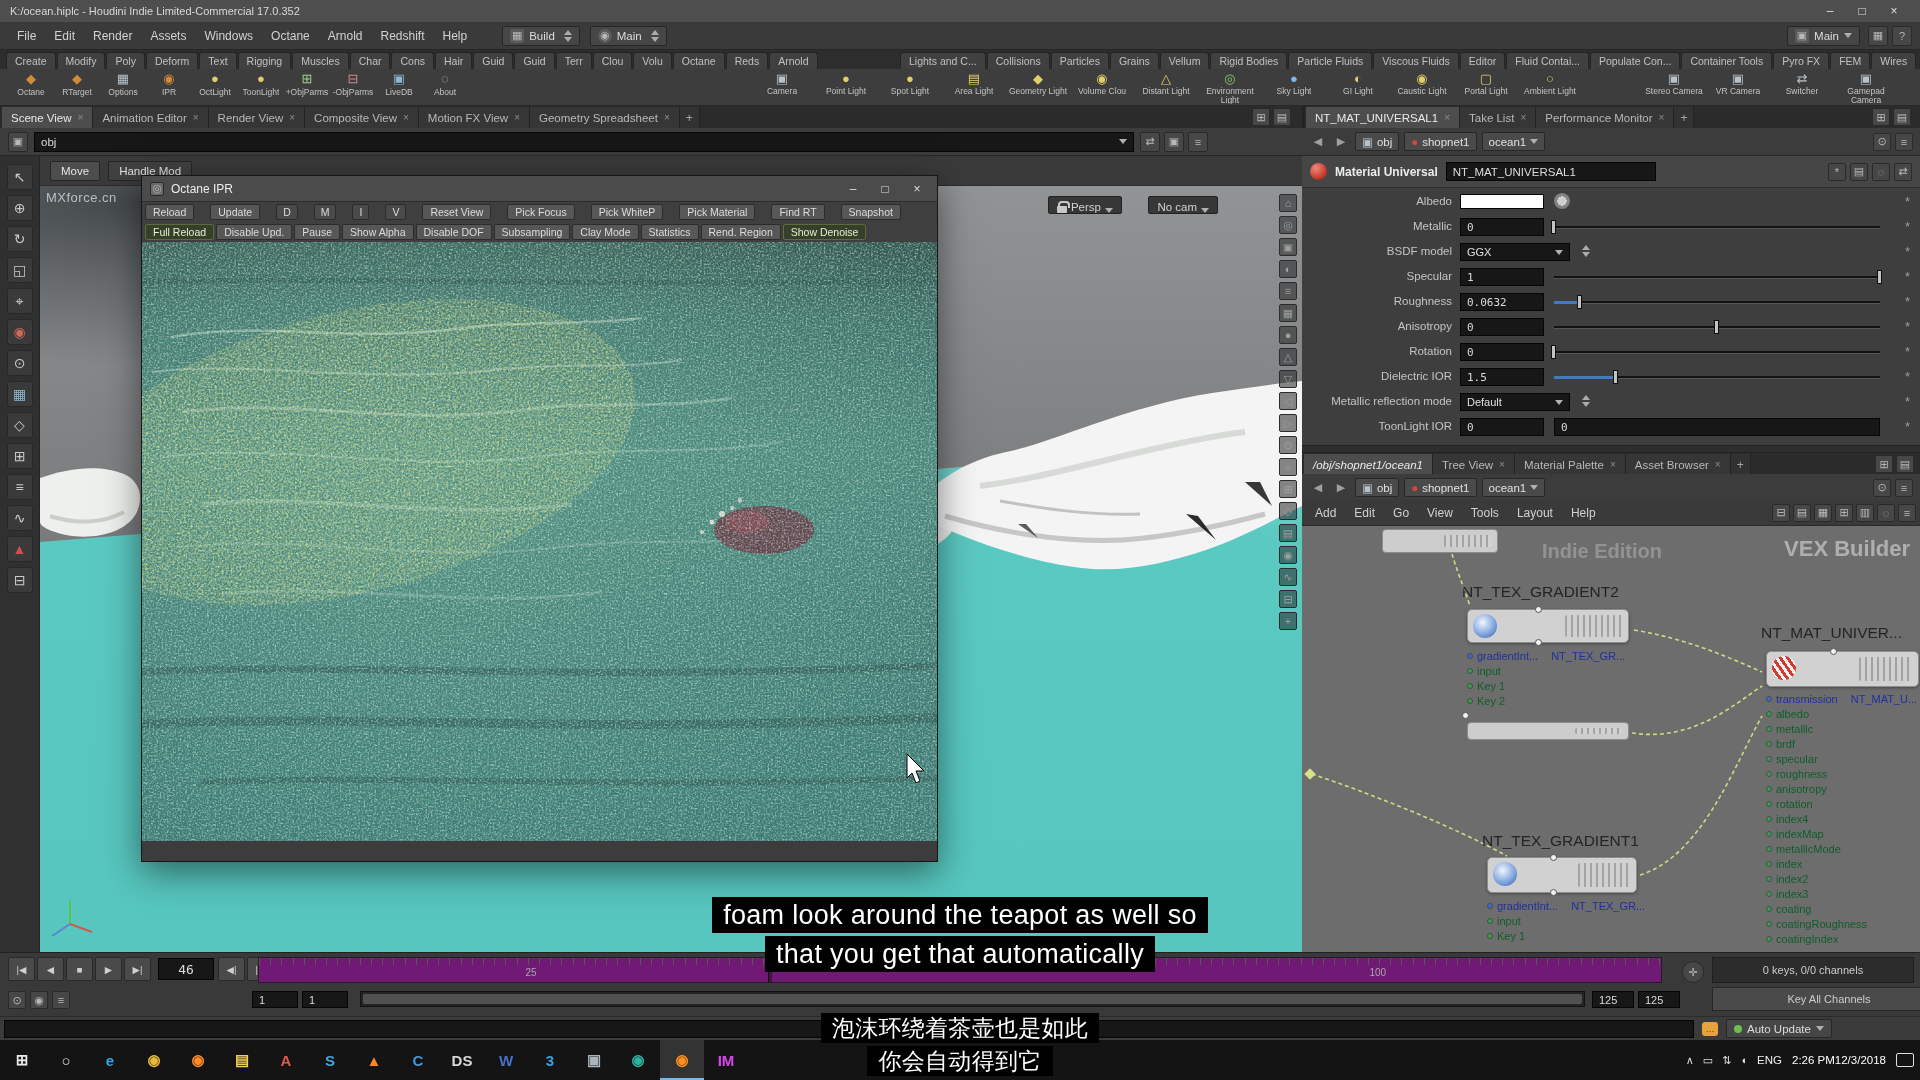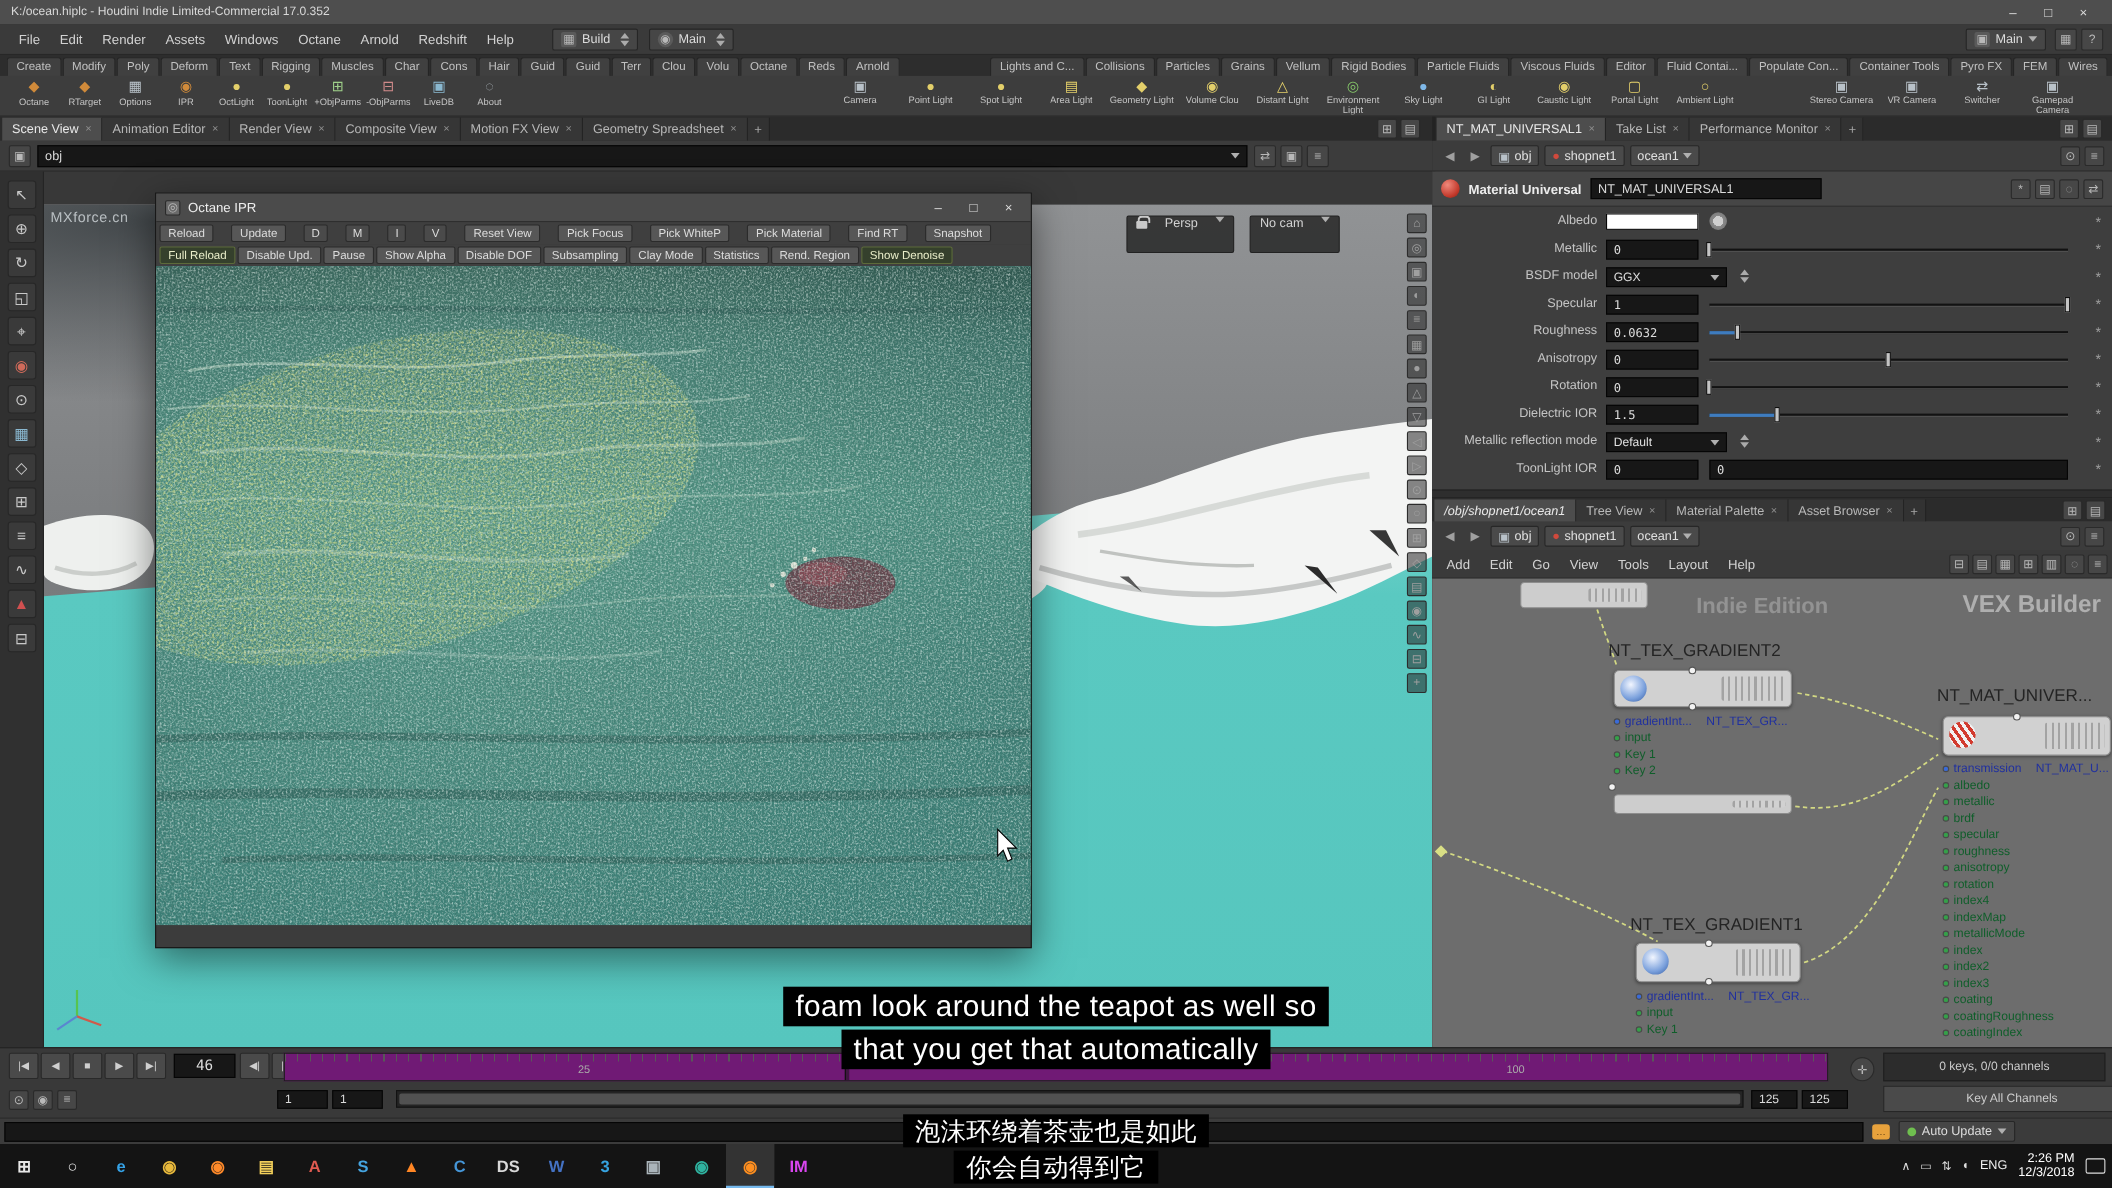--- a/index.html
+++ b/index.html
@@ -40,21 +40,21 @@
 
 #pathbar{left:0;top:128px;width:1302px;height:28px;background:#3c3c3c;border-bottom:1px solid #282828;display:flex;align-items:center;gap:6px;padding:0 8px;position:absolute}
 .fld{background:#171717;border:1px solid #050505;color:#dcdcdc;display:inline-flex;align-items:center;padding:0 6px;font-size:11.5px}
 #optoolbar{left:40px;top:156px;width:1262px;height:30px;background:#3a3a3a;border-bottom:1px solid #2c2c2c;display:flex;align-items:center;gap:8px;padding:0 10px;position:absolute}
 .opchip{background:#4d4d4d;border:1px solid #262626;border-radius:2px;height:20px;display:flex;align-items:center;padding:0 10px;font-size:11.5px;color:#e2e2e2;white-space:nowrap}
 #vtools{left:0;top:156px;width:40px;height:796px;background:#303030;border-right:1px solid #242424;position:absolute;display:flex;flex-direction:column;align-items:center;padding-top:8px;gap:5px}
 .vtool{width:26px;height:26px;display:flex;align-items:center;justify-content:center;color:#ababab;font-size:14px;background:#3a3a3a;border:1px solid #272727;border-radius:3px}
 #viewport{left:40px;top:186px;width:1262px;height:766px;position:absolute;overflow:hidden;background:#7d7f81}
 #vstrip{position:absolute;right:3px;top:8px;width:22px;display:flex;flex-direction:column;gap:4px;align-items:center}
 .vsicon{width:18px;height:18px;display:flex;align-items:center;justify-content:center;color:#9f9f9f;font-size:11px;background:rgba(40,40,40,.55);border:1px solid #2c2c2c;border-radius:2px}
-.camchip{position:absolute;top:10px;height:34px;background:rgba(42,42,42,.88);border:1px solid #222;border-radius:2px;display:flex;align-items:flex-start;gap:16px;padding:0 8px;font-size:11.5px;color:#d2d2d2}
+.camchip{position:absolute;top:10px;height:18px;background:rgba(42,42,42,.88);border:1px solid #222;border-radius:2px;display:flex;align-items:flex-end;gap:4px;padding:0 8px;font-size:11.5px;color:#d2d2d2}
 .lock{width:10px;height:7px;background:#c9c9c9;border-radius:1px;position:relative;margin-top:4px}
 .lock:before{content:"";position:absolute;left:1px;top:-5px;width:8px;height:5px;border:2px solid #c9c9c9;border-bottom:none;border-radius:4px 4px 0 0}
 #watermark{position:absolute;left:6px;top:4px;color:rgba(205,210,214,.85);font-size:13px;letter-spacing:.5px}
 
 #octwin{left:141px;top:175px;width:797px;height:687px;background:#3c3c3c;border:1px solid #161616;box-shadow:0 10px 34px rgba(0,0,0,.5);position:absolute;z-index:50}
 #octtitle{height:26px;background:#4b4b4b;border-bottom:1px solid #2c2c2c;display:flex;align-items:center;gap:7px;padding:0 4px 0 8px;font-size:12px;color:#ededed}
 #octbar1,#octbar2{height:20px;background:#3f3f3f;display:flex;align-items:center;gap:2px;padding:0 3px}
 .obtn{height:16px;background:#575757;border:1px solid #2b2b2b;border-radius:2px;padding:0 7px;font-size:10.5px;color:#dcdcdc;display:flex;align-items:center;white-space:nowrap}
 .obtn.mini{padding:0 6px;background:#4a4a4a}
 .obtn.on{background:#35402c;border-color:#5d6b3a;color:#e9edc9}
@@ -117,21 +117,21 @@
 
 .sublayer{position:absolute;left:0;width:1920px;text-align:center;z-index:100;pointer-events:none}
 .subchip{display:inline-block;background:#000;color:#fff;padding:0 11px;line-height:36px;font-size:27px;letter-spacing:.3px}
 .subchip.zh{font-size:23px;line-height:30px}
 
 #taskbar{left:0;top:1040px;width:1920px;height:40px;background:#141414;position:absolute;display:flex;align-items:center;z-index:60}
 .tapp{width:44px;height:40px;display:flex;align-items:center;justify-content:center;font-size:15px;font-weight:bold}
 .tapp.active{background:#333;box-shadow:inset 0 -2px 0 #76b9ed}
 #tray{margin-left:auto;display:flex;align-items:center;gap:10px;padding-right:6px;color:#eee}
 .trayic{font-size:11px;color:#ddd}
-#clock{display:flex;flex-direction:column;align-items:flex-end;font-size:11.5px;line-height:13px;color:#fff}
+#clock{display:flex;flex-direction:row;font-size:11.5px;line-height:13px;color:#fff}
 .actionc{width:18px;height:14px;border:1.5px solid #ddd;border-radius:2px}
 .divider-v{position:absolute;left:1302px;top:106px;width:3px;height:846px;background:#232323}
 </style>
 </head>
 <body>
 
 <div id="root">
 
   <div id="titlebar">
     <span>K:/ocean.hiplc - Houdini Indie Limited-Commercial 17.0.352</span>
@@ -417,20 +417,24 @@
       <span class="caret"></span>
     </span>
     <span style="display:flex;gap:4px">
 
     <span class="icn">⇄</span>
         <span class="icn">▣</span>
         <span class="icn">≡</span>
       </span>
   </div>
 
+  <div id="optoolbar">
+    <span class="opchip">Move</span>
+    <span class="opchip" style="background:#414141">Handle Mod</span>
+  </div>
 
   <div id="vtools">
     <span style="display:flex;flex-direction:column;gap:5px">
 
     <span class="vtool" style="color: rgb(201, 201, 201);">↖</span>
         <span class="vtool" style="color: rgb(201, 201, 201);">⊕</span>
         <span class="vtool" style="color: rgb(201, 201, 201);">↻</span>
         <span class="vtool" style="color: rgb(201, 201, 201);">◱</span>
         <span class="vtool" style="color: rgb(201, 201, 201);">⌖</span>
         <span class="vtool" style="color: rgb(207, 106, 90);">◉</span>

